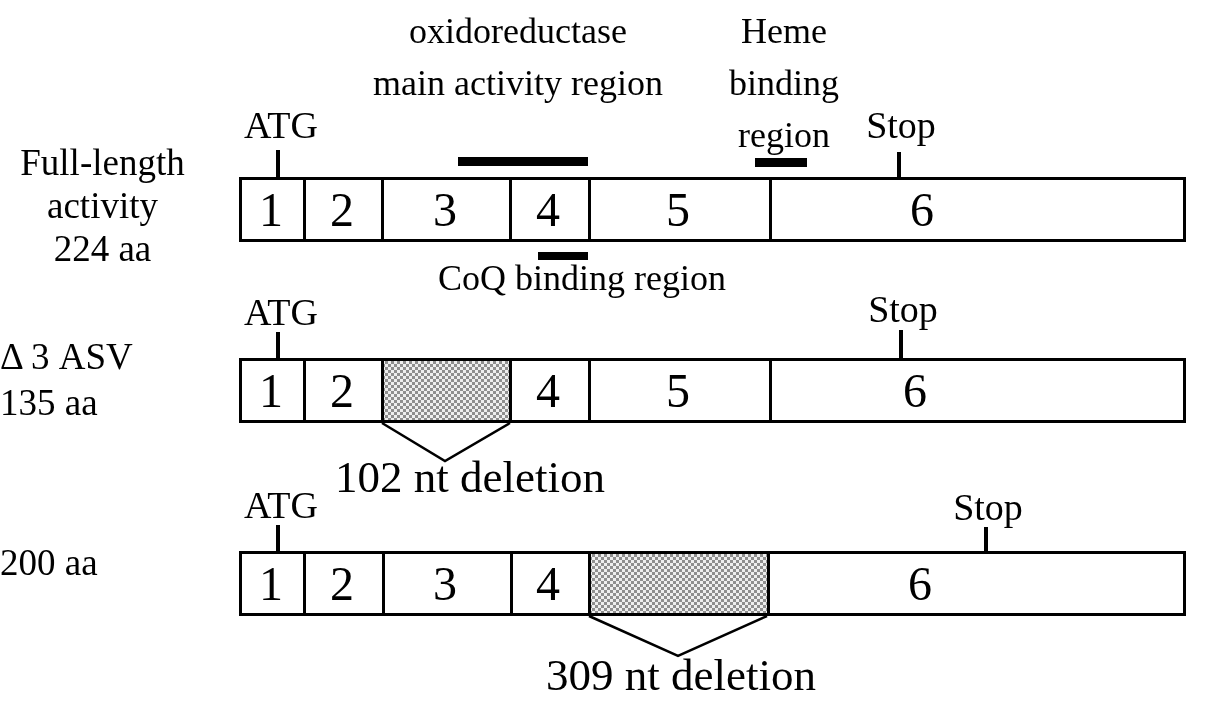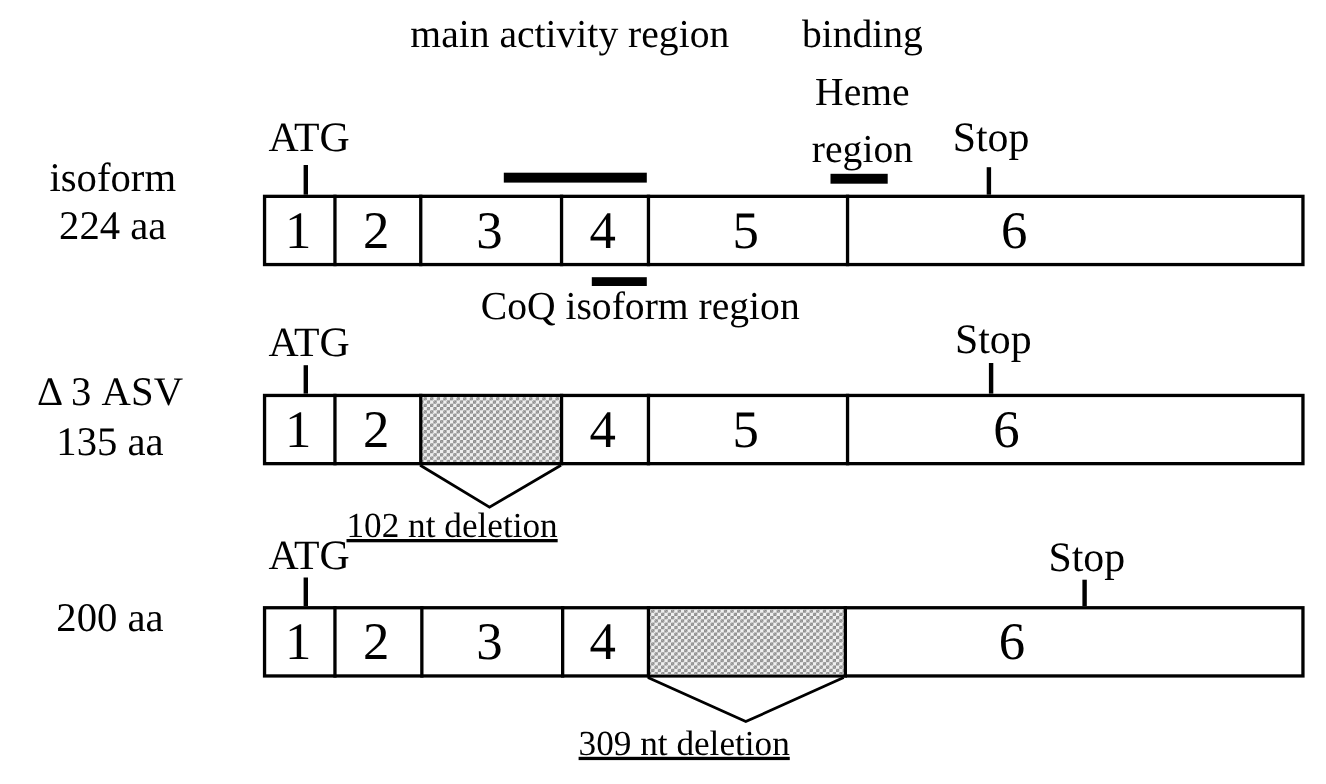--- a/index.html
+++ b/index.html
@@ -2,60 +2,62 @@
 <html><head>
 <meta charset="utf-8">
 <style>
   html,body{margin:0;padding:0;background:#ffffff;}
   .fig{
     position:relative;width:1205px;height:713px;background:#ffffff;color:#000;
     font-family:"Liberation Serif","DejaVu Serif",serif;overflow:hidden;
   }
   .cap{position:absolute;text-align:center;font-size:36px;line-height:52px;white-space:nowrap;}
   .marker{position:absolute;text-align:center;font-size:38px;line-height:44px;white-space:nowrap;}
-  .rowlabel{position:absolute;text-align:center;font-size:37px;line-height:46px;white-space:nowrap;}
+  .rowlabel{position:absolute;text-align:left;font-size:37px;line-height:46px;white-space:nowrap;}
   .rowlabel3{position:absolute;text-align:center;font-size:37px;line-height:43px;white-space:nowrap;}
   .bar{position:absolute;border:3px solid #000;box-sizing:border-box;background:#fff;}
   .divider{position:absolute;width:3px;background:#000;}
   .tick{position:absolute;width:4px;background:#000;}
   .ubar{position:absolute;background:#000;}
   .digit{
     position:absolute;width:60px;height:61px;display:flex;align-items:center;justify-content:center;
     font-size:48px;
   }
   .hatch{
     position:absolute;
     background-color:#efefef;
     background-image:
       linear-gradient(45deg,#8f8f8f 25%,transparent 25%,transparent 75%,#8f8f8f 75%),
       linear-gradient(45deg,#8f8f8f 25%,transparent 25%,transparent 75%,#8f8f8f 75%);
     background-size:6px 6px;
     background-position:0 0,3px 3px;
   }
-  .delnote{position:absolute;text-align:left;font-size:32px;line-height:40px;white-space:nowrap;text-decoration:underline;}
+  .delnote{position:absolute;text-align:center;font-size:45px;line-height:40px;white-space:nowrap;}
   .bracket{position:absolute;}
 </style>
 </head>
 <body>
 
 <div class="fig">
 
   <div class="cap" style="left:338px;top:5px;width:360px;">
+    <div>oxidoreductase</div>
     <div>main activity region</div>
   </div>
   <div class="cap" style="left:694px;top:5px;width:180px;">
+    <div>Heme</div>
     <div>binding</div>
-    <div>Heme</div>
     <div>region</div>
   </div>
   <div class="ubar" style="left:458px;top:157px;width:130px;height:9px;"></div>
   <div class="ubar" style="left:755px;top:158px;width:52px;height:9px;"></div>
 
   <div class="rowlabel3" style="left:0px;top:141px;width:205px;">
-    <div>isoform</div>
+    <div>Full-length</div>
+    <div>activity</div>
     <div>224 aa</div>
   </div>
   <div class="marker" style="left:231px;top:103px;width:100px;">ATG</div>
   <div class="tick" style="left:276px;top:150px;height:28px;"></div>
   <div class="marker" style="left:851px;top:103px;width:100px;">Stop</div>
   <div class="tick" style="left:897px;top:152px;height:26px;"></div>
 
   <div class="bar" style="left:239px;top:177px;width:947px;height:65px;"></div>
   <div class="divider" style="left:303px;top:177px;height:65px;"></div>
   <div class="divider" style="left:381px;top:177px;height:65px;"></div>
@@ -63,21 +65,21 @@
   <div class="divider" style="left:588px;top:177px;height:65px;"></div>
   <div class="divider" style="left:769px;top:177px;height:65px;"></div>
   <div class="digit" style="left:241px;top:179px;">1</div>
   <div class="digit" style="left:312px;top:179px;">2</div>
   <div class="digit" style="left:415px;top:179px;">3</div>
   <div class="digit" style="left:518px;top:179px;">4</div>
   <div class="digit" style="left:648px;top:179px;">5</div>
   <div class="digit" style="left:892px;top:179px;">6</div>
 
   <div class="ubar" style="left:538px;top:252px;width:50px;height:8px;"></div>
-  <div class="cap" style="left:412px;top:258px;width:340px;line-height:40px;">CoQ isoform region</div>
+  <div class="cap" style="left:412px;top:258px;width:340px;line-height:40px;">CoQ binding region</div>
 
   <div class="rowlabel" style="left:0px;top:334px;width:200px;">
     <div>Δ 3 ASV</div>
     <div>135 aa</div>
   </div>
   <div class="marker" style="left:231px;top:290px;width:100px;">ATG</div>
   <div class="tick" style="left:276px;top:332px;height:26px;"></div>
   <div class="marker" style="left:853px;top:287px;width:100px;">Stop</div>
   <div class="tick" style="left:899px;top:330px;height:28px;"></div>
 

